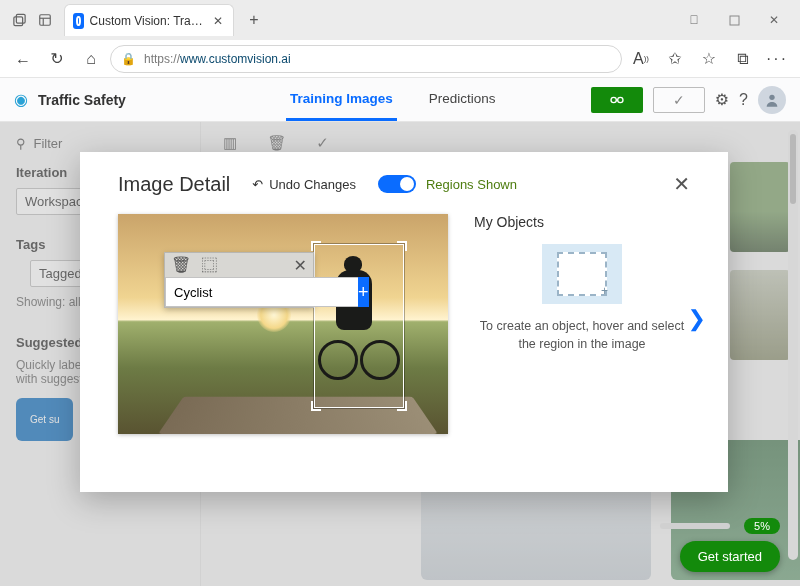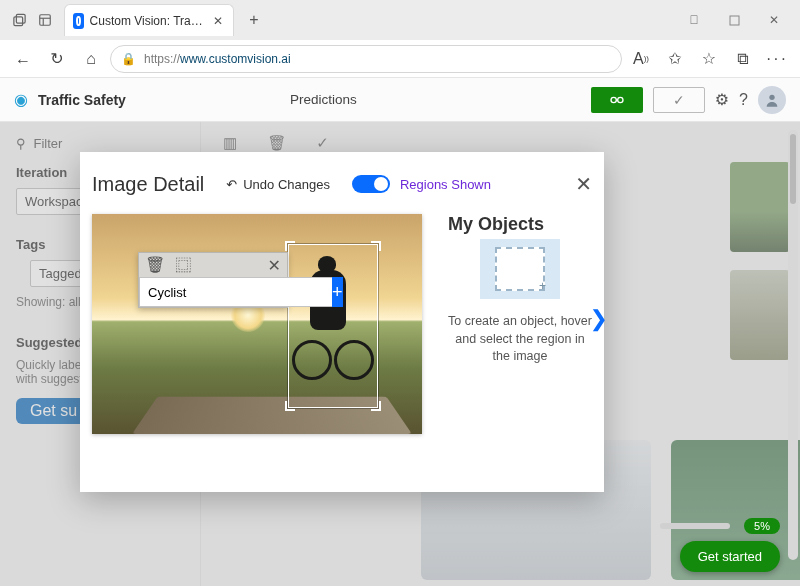--- a/index.html
+++ b/index.html
@@ -40,45 +40,45 @@
   .avatar{width:28px;height:28px;border-radius:50%;background:#cfd6df;display:flex;align-items:center;justify-content:center;color:#7a8896}
 
   
   .workplane{position:absolute;top:122px;left:0;right:0;bottom:0;display:flex}
   .scrim{position:absolute;inset:0;background:rgba(180,180,180,0.4);z-index:5}
   .sidebar{width:200px;padding:14px 16px;font-size:13px;color:#333}
   .filter-row{display:flex;align-items:center;gap:8px;color:#555;margin-bottom:14px}
   .side-h{font-weight:600;margin:8px 0}
   .side-select{border:1px solid #bfbfbf;border-radius:2px;padding:5px 8px;font-size:13px;background:#fff;width:120px}
   .side-small{font-size:12px;color:#666}
-  .blue-pill{background:#106ebe;color:#fff;font-size:16px;padding:4px 14px;border:none;border-radius:6px;margin-top:12px}
+  .blue-pill{background:#106ebe;color:#fff;font-size:10px;padding:16px 14px;border:none;border-radius:6px;margin-top:12px}
   .gallery{flex:1;border-left:1px solid #e5e5e5;padding:12px 16px;position:relative}
   .tool-row{display:flex;gap:30px;color:#666;font-size:15px;padding-left:6px}
   .thumbs{position:absolute;right:10px;top:40px;display:flex;flex-direction:column;gap:18px}
   .thumb{width:60px;height:90px;border-radius:4px}
   .vscroll{position:absolute;right:2px;top:8px;width:10px;height:430px;background:#eee;border-radius:5px}
   .vscroll::after{content:"";position:absolute;top:4px;left:2px;width:6px;height:70px;background:#bbb;border-radius:3px}
 
   
   .t1{background:linear-gradient(#7da06a 55%,#4a6242)}
   .t2{background:linear-gradient(#c4c9b8,#8a8f6f)}
   .below-thumb{width:230px;height:140px;border-radius:6px;position:absolute}
   .bt-left{left:220px;bottom:6px;background:linear-gradient(#e9edf0,#c7ced4)}
   .bt-right{left:470px;bottom:6px;background:linear-gradient(#4d7d57,#6fa07a)}
 
   .getstarted{position:absolute;right:20px;bottom:14px;z-index:30;background:#138a0b;color:#fff;font-size:13px;padding:8px 18px;border-radius:18px;border:none;box-shadow:0 2px 6px rgba(0,0,0,.3)}
   .progress-pill{position:absolute;right:20px;bottom:52px;z-index:30;background:#138a0b;color:#fff;font-size:11px;padding:2px 10px;border-radius:10px}
   .progress-track{position:absolute;right:70px;bottom:57px;z-index:29;width:70px;height:6px;background:#d0d0d0;border-radius:3px}
 
   
-  .modal{position:absolute;z-index:20;left:80px;top:152px;width:524px;height:340px;background:#fff;box-shadow:0 8px 30px rgba(0,0,0,.25);padding:20px 12px}
+  .modal{position:absolute;z-index:20;left:80px;top:152px;width:648px;height:340px;background:#fff;box-shadow:0 8px 30px rgba(0,0,0,.25);padding:20px 38px}
   .modal-head{display:flex;align-items:center;gap:22px}
   .modal-title{font-size:20px;color:#333}
   .undo{display:flex;align-items:center;gap:6px;font-size:13px;color:#333}
-  .toggle-wrap{display:flex;align-items:center;gap:10px;font-size:13px;color:#6d28d9}
+  .toggle-wrap{display:flex;align-items:center;gap:10px;font-size:13px;color:#4d7c0f}
   .toggle{width:38px;height:18px;background:#0a6cff;border-radius:9px;position:relative}
   .toggle::after{content:"";position:absolute;right:2px;top:2px;width:14px;height:14px;background:#fff;border-radius:50%}
   .close-x{margin-left:auto;font-size:20px;color:#555;cursor:pointer}
 
   .modal-body{display:flex;margin-top:18px;gap:26px}
   .img-area{width:330px;height:220px;background:#eee;position:relative;box-shadow:0 1px 4px rgba(0,0,0,.25)}
   .photo{position:absolute;inset:0;overflow:hidden}
   .sky{position:absolute;inset:0;background:linear-gradient(180deg,#caa46a 0%,#f0d491 38%,#fff3cf 48%,#a0b06d 49%,#6d7b45 70%,#595331 100%)}
   .sun{position:absolute;left:42%;top:38%;width:34px;height:34px;background:radial-gradient(circle,#fff7d6 0%,#f4d88a 55%,rgba(244,216,138,0) 75%);border-radius:50%}
   .road{position:absolute;left:40px;right:10px;bottom:0;height:58px;background:linear-gradient(90deg,#7a6b55,#9b8e76);transform:perspective(160px) rotateX(38deg);transform-origin:bottom;border-radius:4px}
@@ -98,21 +98,21 @@
 
   
   .tag-pop{position:absolute;left:46px;top:38px;width:150px;background:#d8d7d3;border:1px solid #b7b6b2;box-shadow:0 2px 6px rgba(0,0,0,.25)}
   .tag-bar{height:24px;display:flex;align-items:center;justify-content:space-between;padding:0 6px;color:#555}
   .tag-input{display:flex}
   .tag-input input{flex:1;height:30px;border:1px solid #c3c3c3;padding:0 8px;font-size:13px;outline:none;border-right:none}
   .plus-btn{width:30px;height:30px;background:#0a6cff;color:#fff;display:flex;align-items:center;justify-content:center;font-size:18px}
 
   
   .right-pane{flex:1;font-size:13px;color:#333;position:relative}
-  .rp-title{font-weight:700;font-size:18px;margin-bottom:4px}
+  .rp-title{font-weight:400;font-size:14px;margin-bottom:14px}
   .obj-placeholder{width:80px;height:60px;background:#d8e9f5;margin:0 auto 14px;display:flex;align-items:center;justify-content:center;position:relative}
   .obj-placeholder::after{content:"";width:46px;height:40px;border:2px dashed #9bb4c7;background:#fff}
   .obj-plus{position:absolute;right:14px;bottom:6px;font-size:12px;color:#7893a6}
   .hint{text-align:center;font-size:12.5px;color:#555;line-height:1.4}
   .next-arrow{position:absolute;right:-16px;top:92px;color:#0a6cff;font-size:22px}
 </style>
 </head>
 <body>
 
 <div class="titlebar">
@@ -161,20 +161,21 @@
     <div class="nav-btn">☆</div>
     <div class="nav-btn">⧉</div>
     <div class="nav-btn more">···</div>
   </div>
 </div>
 
 <div class="cv-header">
   <span class="eye">◉</span>
   <span class="proj-name">Traffic Safety</span>
   <div class="cv-tabs">
+    <div class="cv-tab active">Training Images</div>
     <div class="cv-tab">Predictions</div>
   </div>
   <div class="cv-right">
     <div class="green-btn">
         <svg width="16" height="12" viewBox="0 0 24 16" fill="none" stroke="#fff" stroke-width="2">
           <circle cx="7" cy="8" r="4"></circle>
           <circle cx="17" cy="8" r="4"></circle>
           <line x1="11" y1="8" x2="13" y2="8"></line>
         </svg>
       </div>

